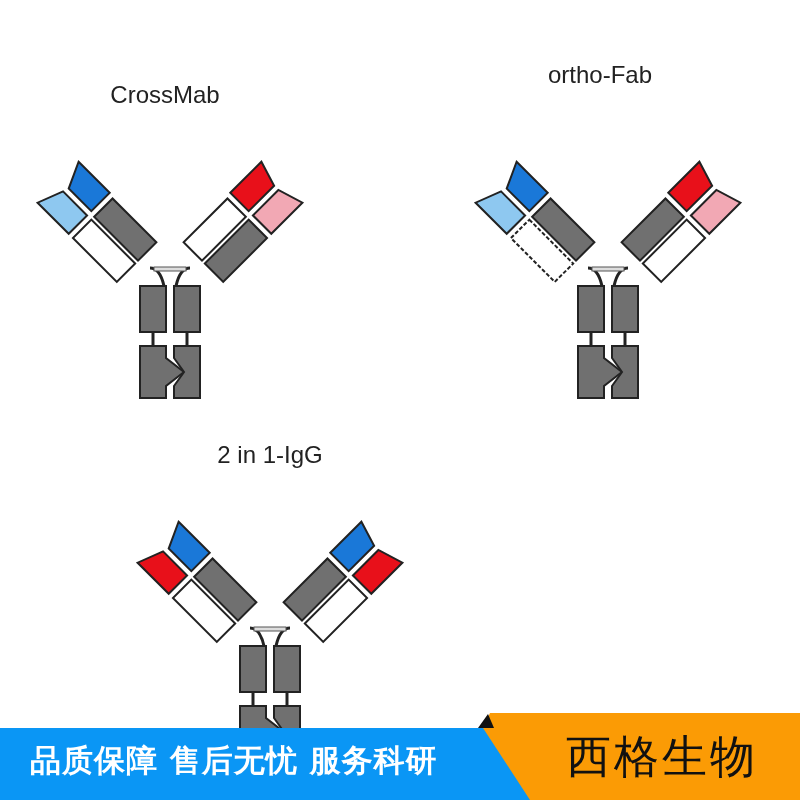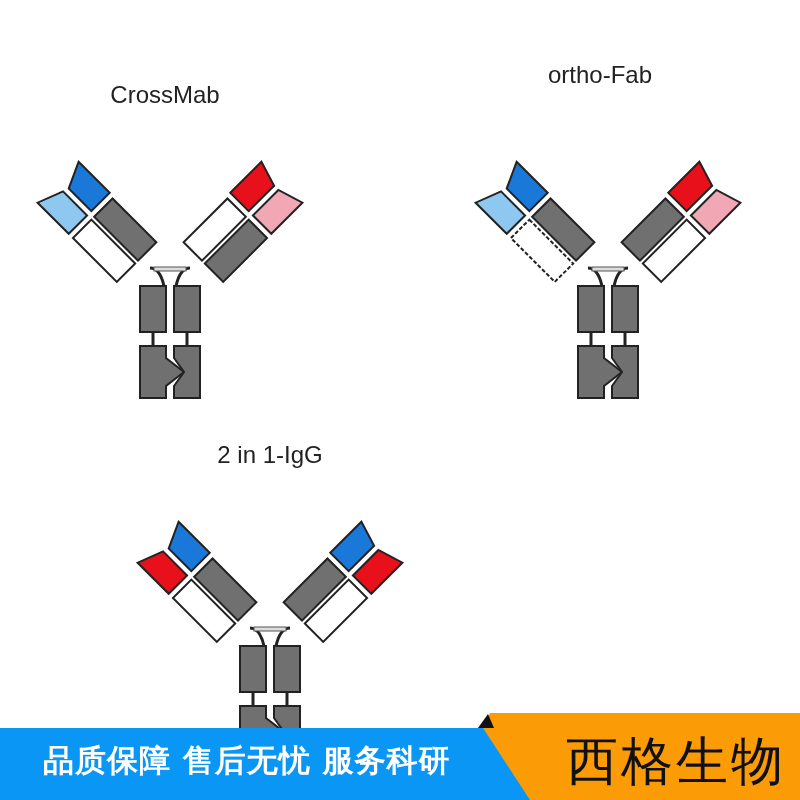--- a/index.html
+++ b/index.html
@@ -1,22 +1,22 @@
 <!DOCTYPE html>
 <html><head>
 <meta charset="utf-8">
 <style>
   html,body{margin:0;padding:0;}
   body{width:800px;height:800px;background:#ffffff;position:relative;overflow:hidden;font-family:"Liberation Sans",sans-serif;}
   .title{position:absolute;font-weight:normal;color:#222;font-size:24px;text-align:center;line-height:30px;}
   .ab{position:absolute;}
   .banner-blue{position:absolute;left:0;top:728px;width:800px;height:72px;background:#0a96f5;}
   .banner-orange{position:absolute;left:0;top:0;width:800px;height:800px;}
-  .slogan{position:absolute;left:43px;top:740px;font-size:31px;font-weight:bold;color:#fff;letter-spacing:1px;font-family:"DejaVu Sans",sans-serif;}
-  .brand{position:absolute;left:566px;top:727px;font-size:52px;color:#111;letter-spacing:3px;font-family:"DejaVu Sans",sans-serif;}
+  .slogan{position:absolute;left:30px;top:740px;font-size:31px;font-weight:bold;color:#fff;letter-spacing:1px;font-family:"DejaVu Sans",sans-serif;}
+  .brand{position:absolute;left:566px;top:727px;font-size:45px;color:#111;letter-spacing:3px;font-family:"DejaVu Sans",sans-serif;}
 </style>
 </head>
 <body>
 
 <div class="title" style="left:60px;top:80px;width:210px;">CrossMab</div>
 <div class="title" style="left:500px;top:60px;width:200px;">
   <div>ortho-Fab</div>
 </div>
 <div class="title" style="left:160px;top:440px;width:220px;">2 in 1-IgG</div>
 

